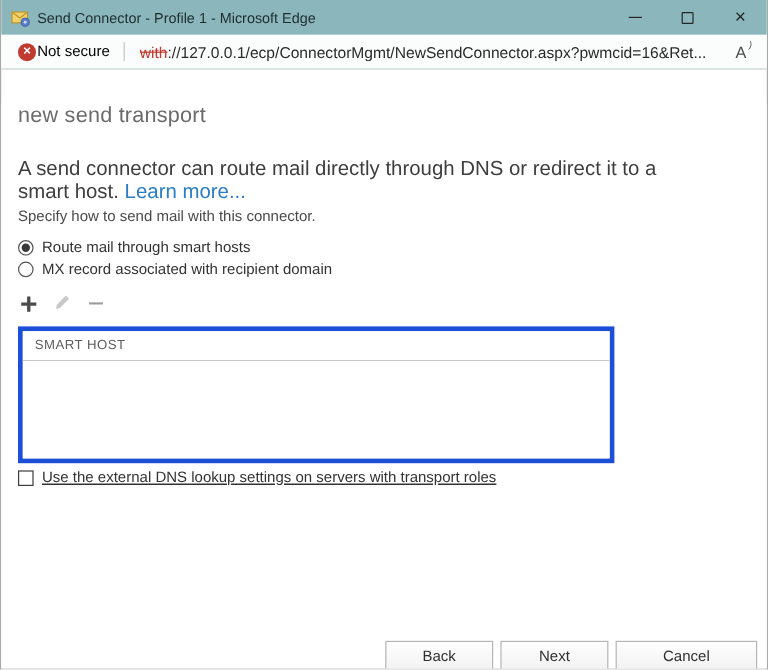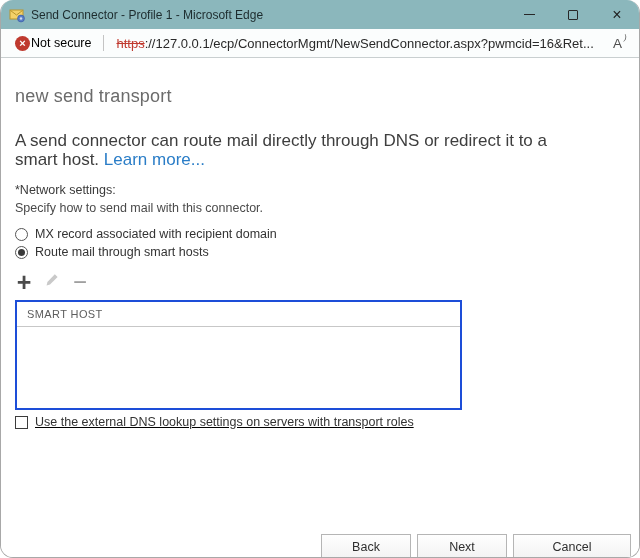--- a/index.html
+++ b/index.html
@@ -1,17 +1,17 @@
 <!DOCTYPE html>
 <html><head>
 <meta charset="utf-8">
 <style>
   * { margin:0; padding:0; box-sizing:border-box; }
   html,body { width:640px; height:558px; font-family:"Liberation Sans", sans-serif; background:#fff; }
-  .window { position:relative; width:640px; height:558px; border-left:1px solid #a8a8a8; border-right:1px solid #a8a8a8; border-bottom:1px solid #a8a8a8; background:#fff; overflow:hidden;border-radius:13px; }
+  .window { position:relative; width:640px; height:558px; border-left:1px solid #a8a8a8; border-right:1px solid #a8a8a8; border-bottom:1px solid #a8a8a8; background:#fff; overflow:hidden; }
 
   
   .titlebar { height:29px; background:#8bb7bc; display:flex; align-items:center; padding-left:8px; }
   .favicon { width:16px; height:16px; margin-right:6px; flex:0 0 auto; }
   .win-title { font-size:12px; color:#1d2c2e; white-space:nowrap; overflow:hidden; }
   .controls { margin-left:auto; display:flex; height:29px; }
   .ctrl { width:44px; height:29px; display:flex; align-items:center; justify-content:center; cursor:default; }
   .min-glyph { width:11px; height:0; border-top:1.5px solid #272727; display:block; }
   .max-glyph { width:10px; height:10px; border:1.5px solid #272727; display:block; border-radius:1px; }
   .close-glyph { font-size:16px; color:#1f1f1f; line-height:1; }
@@ -37,21 +37,21 @@
   .radio-row { display:flex; align-items:center; height:18px; cursor:default; }
   .radio { width:13px; height:13px; border:1px solid #555; border-radius:50%; margin-right:7px; flex:0 0 auto; position:relative; background:#fff; }
   .radio.selected::after { content:""; position:absolute; left:2px; top:2px; width:7px; height:7px; border-radius:50%; background:#3a3a3a; }
   .radio-label { font-size:12.5px; color:#333; }
 
   .toolbar { margin:10px 0 0 14px; display:flex; align-items:center; height:22px; }
   .tool { margin-right:10px; display:flex; align-items:center; justify-content:center; width:18px; height:22px; cursor:pointer; }
   .add-glyph { font-size:25px; font-weight:600; color:#4b4b4b; line-height:20px; }
   .remove-glyph { font-size:24px; font-weight:400; color:#9b9b9b; line-height:20px; }
 
-  .listbox { margin:7px 0 0 14px; width:447px; border:2px solid #1d4ed8; }
+  .listbox { margin:7px 0 0 14px; width:497px; border:4px solid #1d4ed8; }
   .thead { height:25px; border-bottom:1px solid #c7c7c7; display:flex; align-items:center; padding-left:10px; font-size:11px; color:#5d5d5d; letter-spacing:.4px; background:#fff; }
   .tbody { height:81px; background:#fff; }
 
   .check-row { margin:5px 0 0 14px; display:flex; align-items:center;text-decoration:underline; }
   .checkbox { width:13px; height:13px; border:1px solid #3c3c3c; background:#fff; margin-right:7px; flex:0 0 auto; cursor:pointer; }
   .check-label { font-size:12.5px; color:#333; }
 
   .footer { position:absolute; right:8px; bottom:24px; display:flex; gap:6px; }
   .btn { height:26px; border:1px solid #b5b5b5; background:linear-gradient(#fefefe,#f2f2f2); font-family:"Liberation Sans", sans-serif; font-size:12.5px; color:#2f2f2f; cursor:pointer; }
   .btn-back, .btn-next { width:90px; }
@@ -84,40 +84,39 @@
         </div>
     </div>
   </div>
 
   <div class="addressbar">
     <span class="sec-badge">
         <span>×</span>
       </span>
     <span class="sec-label">Not secure</span>
     <span class="vsep"></span>
-    <span class="url"><span class="scheme">https</span><span>://127.0.0.1/ecp/ConnectorMgmt/NewSendConnector.aspx?pwmcid=16&amp;Ret...</span></span>
+    <span class="url"><span class="scheme">with</span><span>://127.0.0.1/ecp/ConnectorMgmt/NewSendConnector.aspx?pwmcid=16&amp;Ret...</span></span>
     <span class="read-aloud"><span>A</span><span class="paren">)</span></span>
   </div>
 
   <div class="content">
     <h1>new send transport</h1>
 
     <p class="intro"><span>A send connector can route mail directly through DNS or redirect it to a smart host.</span> <a>Learn more...</a></p>
 
-    <div class="netlabel">*Network settings:</div>
     <div class="nethint">Specify how to send mail with this connector.</div>
 
     <div class="radios">
       <div class="radio-row">
+        <span class="radio selected"></span>
+        <span class="radio-label">Route mail through smart hosts</span>
+      </div>
+      <div class="radio-row">
         <span class="radio"></span>
         <span class="radio-label">MX record associated with recipient domain</span>
-      </div>
-      <div class="radio-row">
-        <span class="radio selected"></span>
-        <span class="radio-label">Route mail through smart hosts</span>
       </div>
     </div>
 
     <div class="toolbar">
       <span class="tool">
           <span class="add-glyph">+</span>
         </span>
       <span class="tool">
         <span>
           <svg width="16" height="16" viewBox="0 0 16 16">

